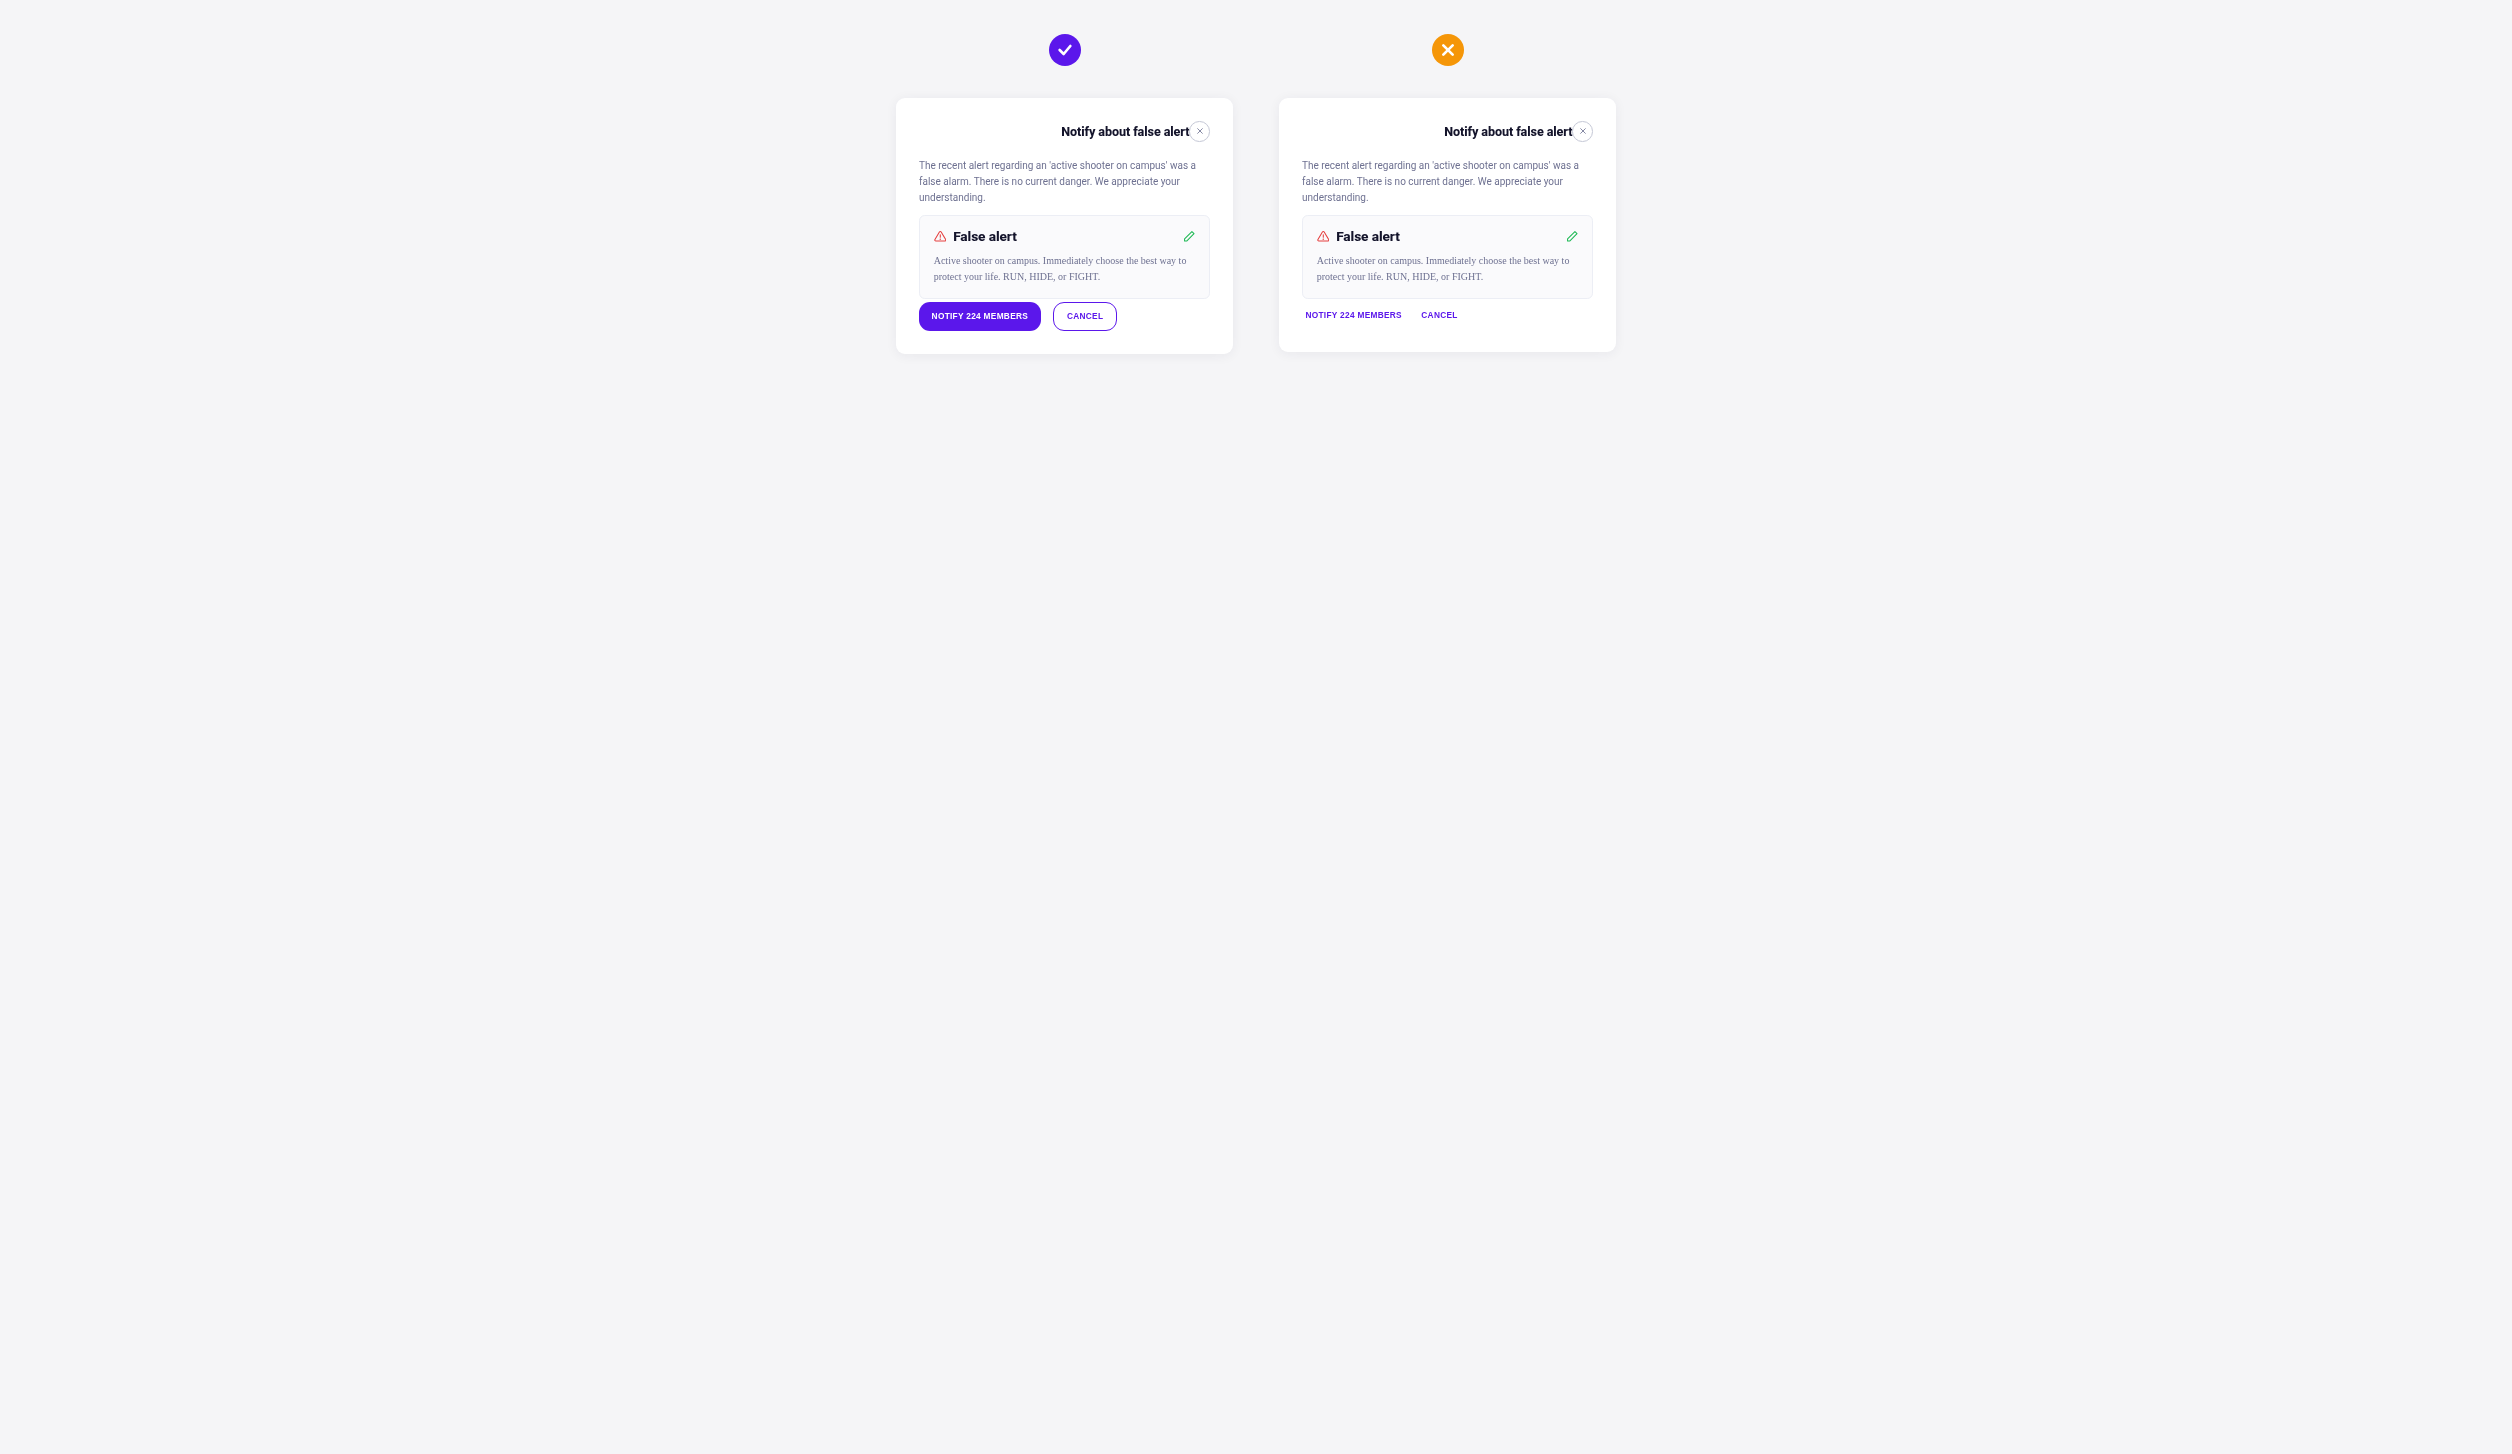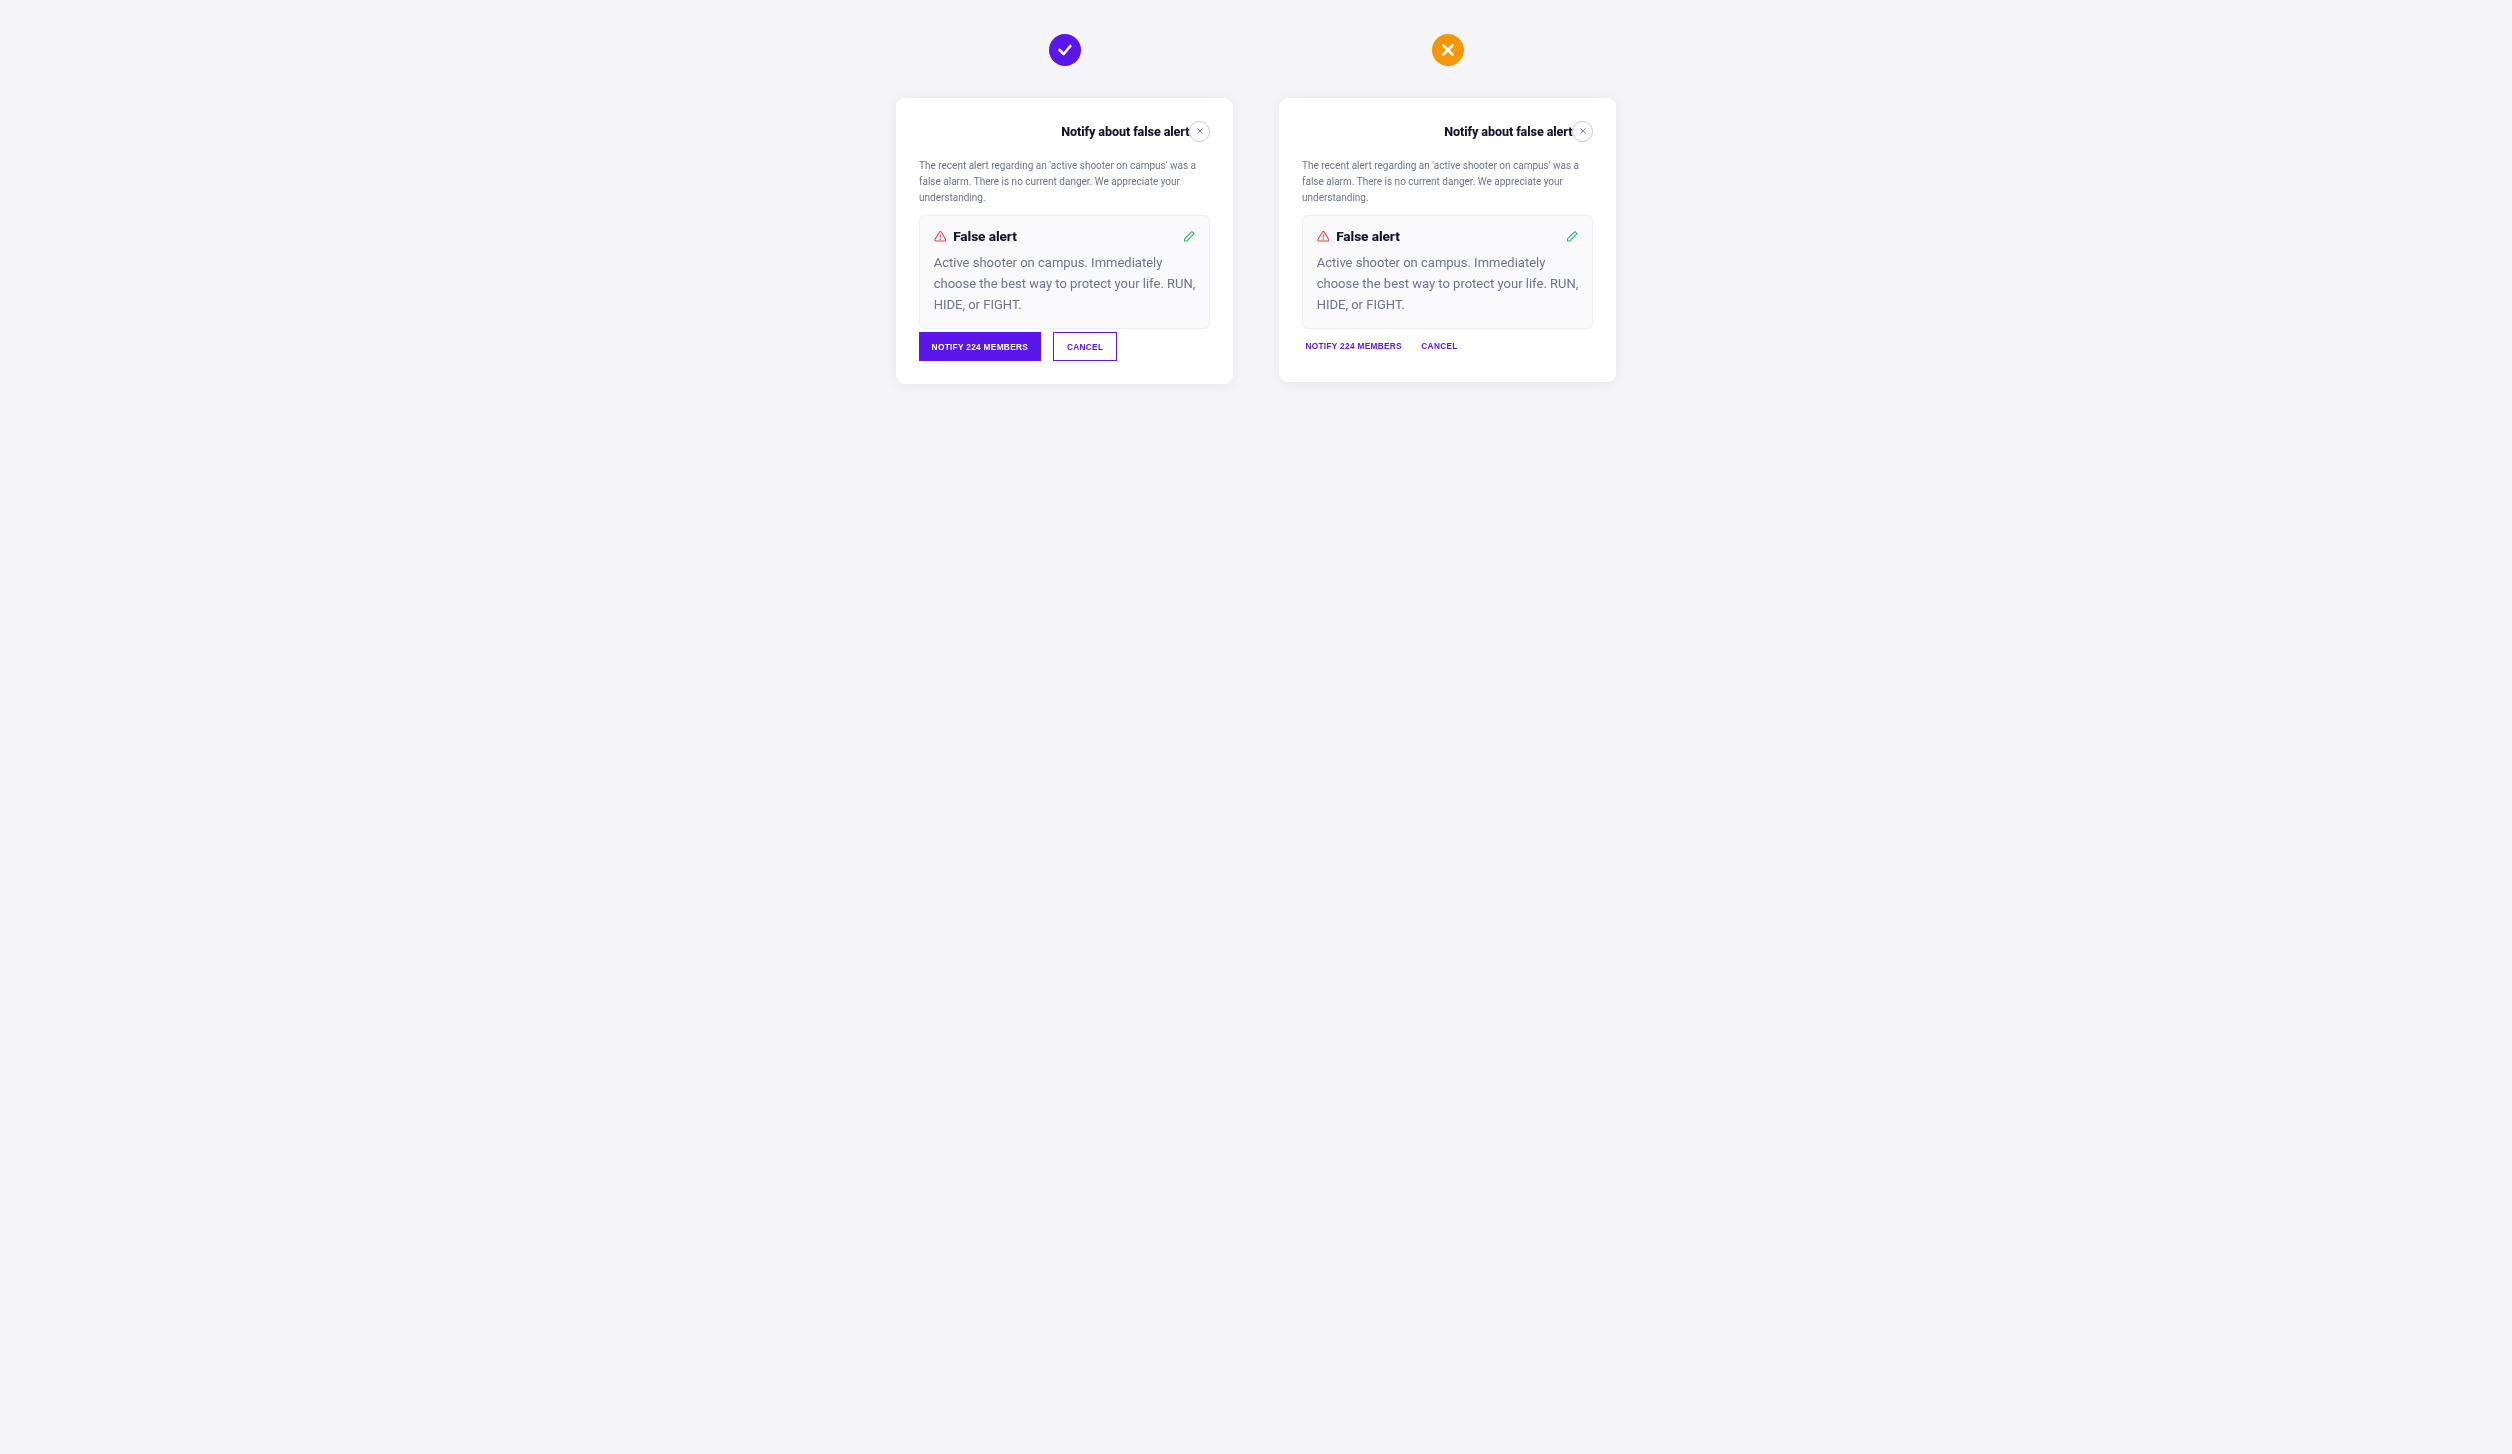--- a/index.html
+++ b/index.html
@@ -79,30 +79,31 @@
   }
   .alert-head-left { display: flex; align-items: center; gap: 6.9px; }
   .alert-label {
     font-size: 13.7px;
     font-weight: 800;
     color: #14142b;
     letter-spacing: -0.1px;
   }
   .alert-desc {
     color: #6e7191;
-    font-size: 13px;
+    font-size: 10px;
     line-height: 1.6;
+    font-family: Liberation Serif, serif;
   }
   .actions { display: flex; gap: 12.6px; }
   .btn {
     font-size: 8.3px;
     font-weight: 800;
     letter-spacing: 0.3px;
     text-transform: uppercase;
-    border-radius: 0;
+    border-radius: 11px;
     padding: 8.6px 12.6px;
     cursor: pointer;
     border: none;
     background: none;
   }
   .btn-primary-solid { background: #5b17eb; color: #fff; }
   .btn-secondary-outline { background: #fff; color: #5b17eb; border: 0.9px solid #5b17eb; }
   .btn-text { color: #5b17eb; padding: 8.6px 3.4px; }
   .warning-icon { width: 12.6px; height: 12.6px; }
   .edit-icon { width: 12.6px; height: 12.6px; cursor: pointer; }

